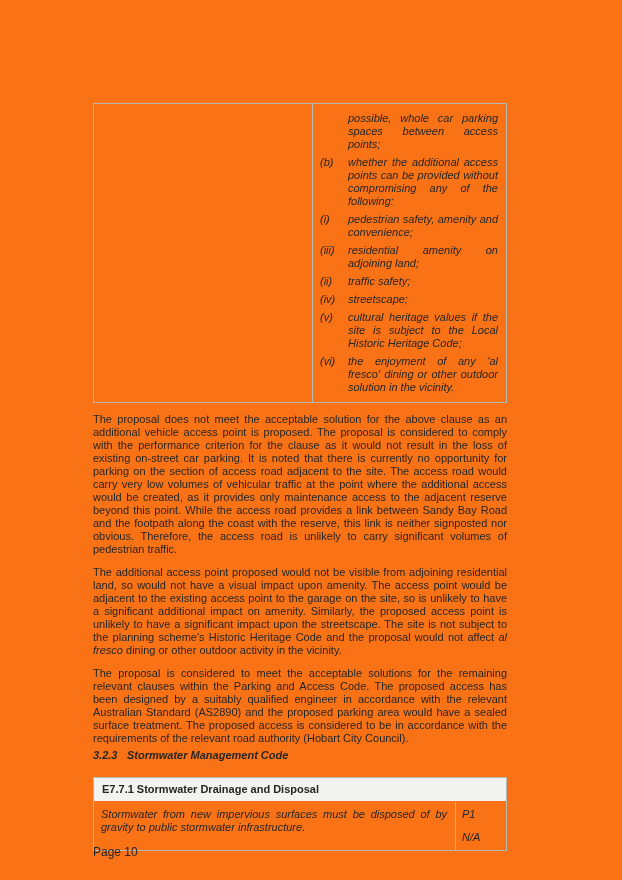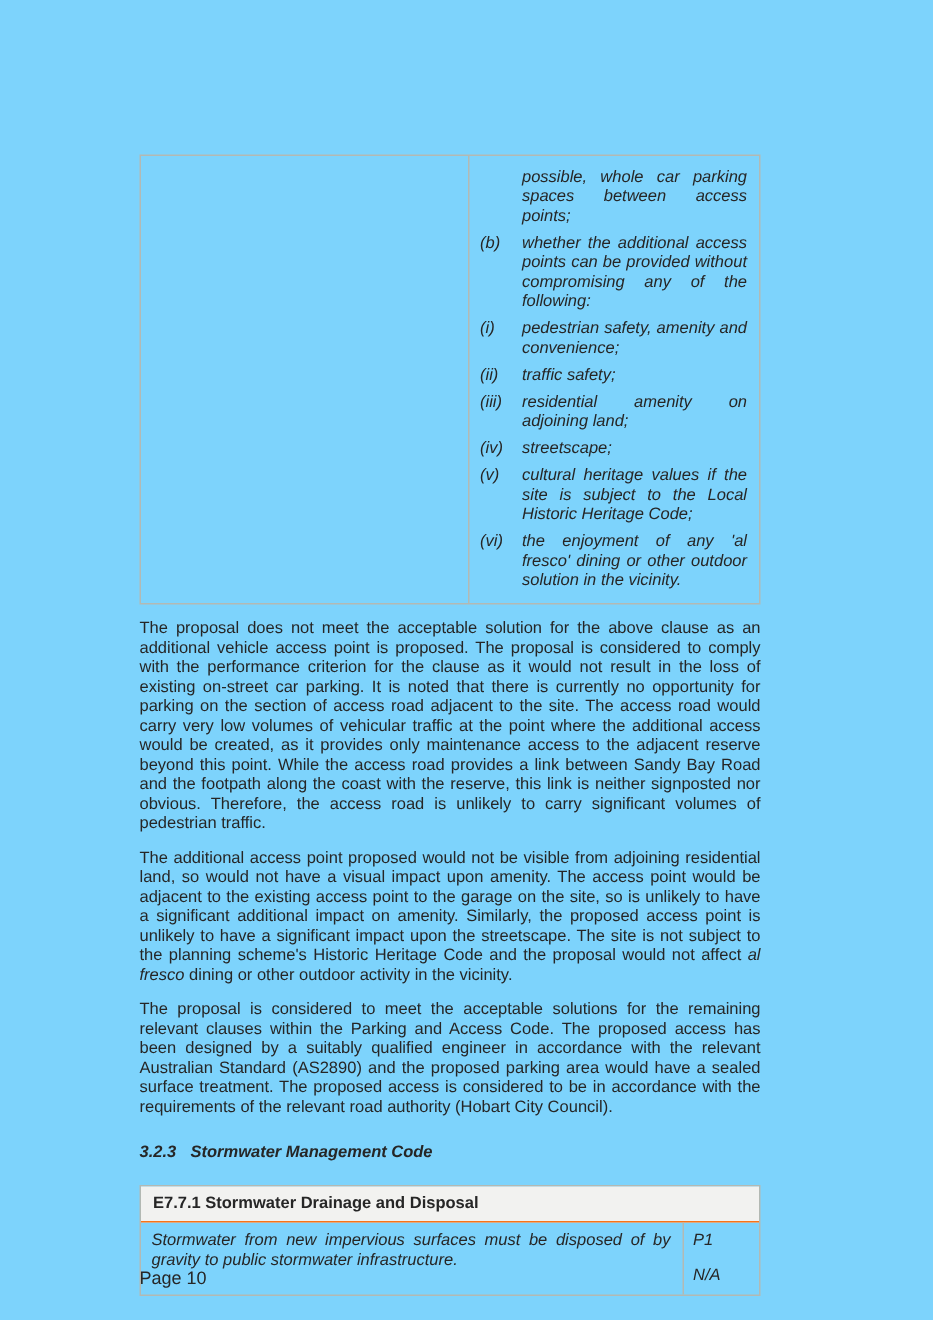--- a/index.html
+++ b/index.html
@@ -1,20 +1,20 @@
 <!DOCTYPE html>
 <html><head>
 <meta charset="utf-8">
 <style>
   html, body { margin: 0; padding: 0; background: #ffffff; }
   .page {
     position: relative;
     width: 622px;
     height: 880px;
-    background: #7dd3fc;
+    background: #f97316;
     font-family: "Liberation Sans", sans-serif;
     color: #262626;
     overflow: hidden;
   }
   .content {
     position: absolute;
     left: 93px;
     top: 103px;
     width: 414px;
   }
@@ -55,21 +55,21 @@
   }
   .para .em { font-style: italic; }
 
   
   .heading {
     display: flex;
     font-size: 11px;
     font-weight: bold;
     font-style: italic;
     line-height: 13px;
-    margin-top: 17px;
+    margin-top: 4px;
   }
   .heading .num { width: 34px; flex-shrink: 0; }
 
   
   .tbl-std {
     margin-top: 15px;
     border: 1px solid #b3b9b3;
     box-sizing: border-box;
     width: 100%;
     font-size: 11px;
@@ -123,26 +123,26 @@
         </div>
         <div class="clause-item">
           <span class="lbl">(b)</span>
           <span class="txt">whether the additional access points can be provided without compromising any of the following:</span>
         </div>
         <div class="clause-item">
           <span class="lbl">(i)</span>
           <span class="txt">pedestrian safety, amenity and convenience;</span>
         </div>
         <div class="clause-item">
+          <span class="lbl">(iii)</span>
+          <span class="txt">residential amenity on adjoining land;</span>
+        </div>
+        <div class="clause-item">
           <span class="lbl">(ii)</span>
           <span class="txt">traffic safety;</span>
-        </div>
-        <div class="clause-item">
-          <span class="lbl">(iii)</span>
-          <span class="txt">residential amenity on adjoining land;</span>
         </div>
         <div class="clause-item">
           <span class="lbl">(iv)</span>
           <span class="txt">streetscape;</span>
         </div>
         <div class="clause-item">
           <span class="lbl">(v)</span>
           <span class="txt">cultural heritage values if the site is subject to the Local Historic Heritage Code;</span>
         </div>
         <div class="clause-item">

